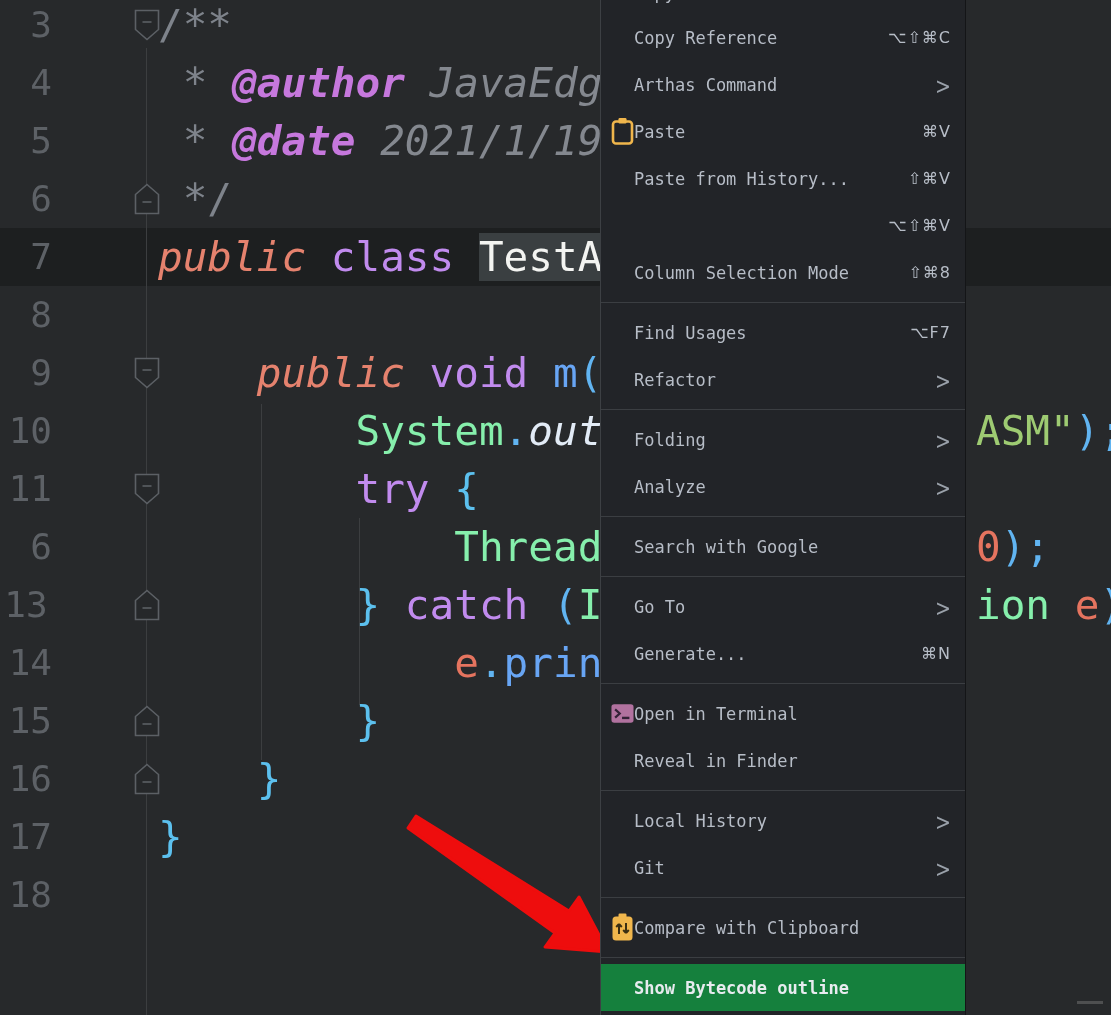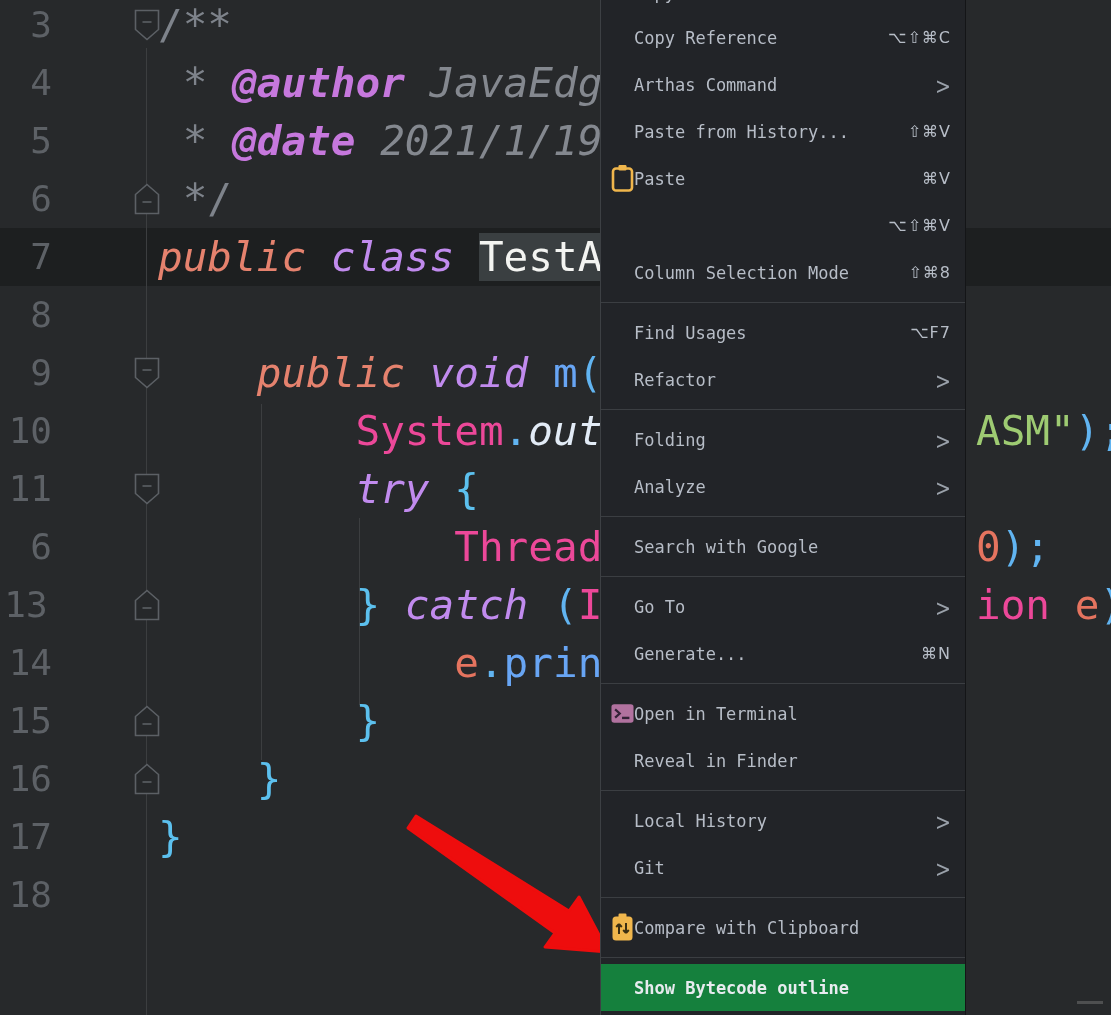--- a/index.html
+++ b/index.html
@@ -19,25 +19,25 @@
   .fold-marker{position:absolute;left:134px;width:26px;height:32px;z-index:3;}
   .code-line{
     position:absolute;left:158px;height:58px;line-height:58px;
     font-size:41px;white-space:pre;z-index:2;
   }
   .code-frag{position:absolute;left:976px;height:58px;line-height:58px;font-size:41px;white-space:pre;z-index:2;}
   .tok-cmt{color:#7e838b;}
   .tok-doctag{color:#c678dd;font-weight:bold;font-style:italic;}
   .tok-cmtval{color:#84888f;font-style:italic;}
   .tok-kworange{color:#e5826e;font-style:italic;}
-  .tok-kwpurple{color:#c18bee;font-style:italic;}
+  .tok-kwpurple{color:#c18bee;}
   .tok-fn{color:#68a5f4;}
   .tok-punct{color:#61b4f1;}
   .tok-brace{color:#5cc0ee;}
-  .tok-type{color:#ec4899;}
+  .tok-type{color:#86efac;}
   .tok-field{color:#e2ebf6;font-style:italic;}
   .tok-num{color:#e5745f;}
   .tok-evar{color:#e5745f;}
   .tok-str{color:#9ecb72;}
   .tok-plain{color:#cccccc;}
   .tok-sel{background:#3a3f41;color:#f3f4f1;}
   .artifact-dash{position:absolute;left:1077px;top:1001px;width:26px;height:3px;background:#4e4f50;z-index:2;}
   
   #arrow-overlay{position:absolute;inset:0;z-index:5;pointer-events:none;}
   
@@ -144,33 +144,33 @@
         <span class="mi-icon"></span>
         <span class="mi-label">Copy Reference</span>
         <span class="mi-right">⌥⇧⌘C</span>
       </div>
       <div class="menu-item">
         <span class="mi-icon"></span>
         <span class="mi-label">Arthas Command</span>
         <span class="mi-chevron">&gt;</span>
       </div>
       <div class="menu-item">
-        <span class="mi-icon"></span>
-        <span class="mi-label">Paste from History...</span>
-        <span class="mi-right">⇧⌘V</span>
-      </div>
-      <div class="menu-item">
         <span class="mi-icon">
           <svg width="23" height="29" viewBox="0 0 23 29">
             <rect x="2" y="4.5" width="19" height="22" rx="3" fill="none" stroke="#f0b64c" stroke-width="2.6"></rect>
             <rect x="7.5" y="1" width="8" height="5.5" rx="1.2" fill="#f0b64c"></rect>
           </svg>
         </span>
         <span class="mi-label">Paste</span>
         <span class="mi-right">⌘V</span>
+      </div>
+      <div class="menu-item">
+        <span class="mi-icon"></span>
+        <span class="mi-label">Paste from History...</span>
+        <span class="mi-right">⇧⌘V</span>
       </div>
       <div class="menu-item">
         <span class="mi-icon"></span>
         <span class="mi-right">⌥⇧⌘V</span>
       </div>
       <div class="menu-item">
         <span class="mi-icon"></span>
         <span class="mi-label">Column Selection Mode</span>
         <span class="mi-right">⇧⌘8</span>
       </div>

